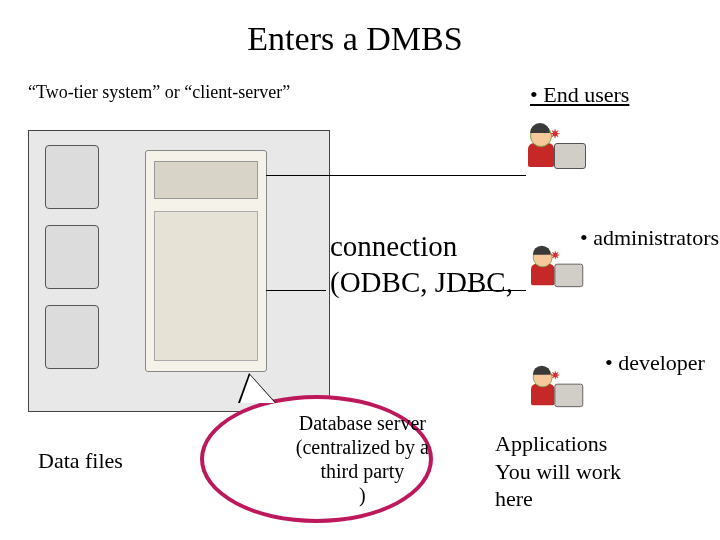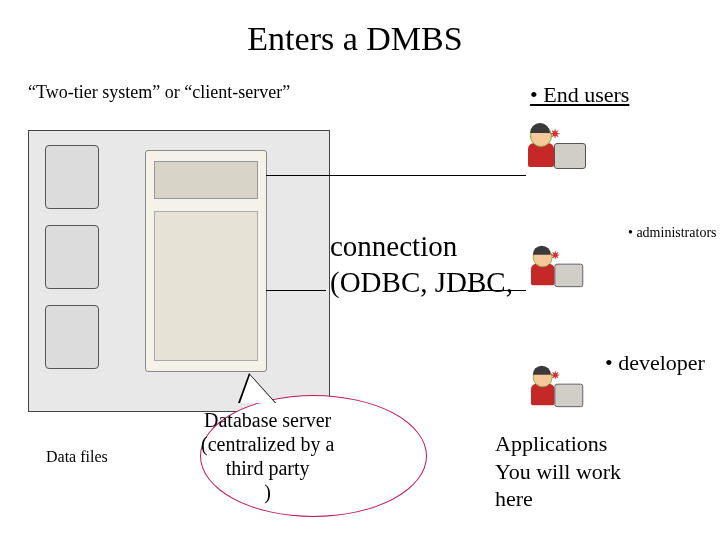--- a/index.html
+++ b/index.html
@@ -29,42 +29,40 @@
     position: absolute;
     top: 82px;
     left: 530px;
     font-size: 22px;
     text-decoration: underline;
   }
   .admins {
     position: absolute;
     top: 225px;
     left: 580px;
-    font-size: 14px;
-    margin-left: 48px;
+    font-size: 22px;
   }
   .developer {
     position: absolute;
     top: 350px;
     left: 605px;
     font-size: 22px;
   }
   .connection {
     position: absolute;
     top: 228px;
     left: 330px;
     font-size: 29px;
     line-height: 1.25;
   }
   .datafiles {
     position: absolute;
     top: 448px;
     left: 38px;
-    font-size: 16px;
-    margin-left: 8px;
+    font-size: 22px;
   }
   .apps {
     position: absolute;
     top: 430px;
     left: 495px;
     font-size: 22px;
     line-height: 1.25;
   }
 
   
@@ -116,25 +114,25 @@
   }
 
   
   .bubble {
     position: absolute;
     top: 395px;
     left: 200px;
     width: 225px;
     height: 120px;
     background: #fff;
-    border: 1px solid #be185d;
+    border: 4px solid #be185d;
     border-radius: 50%;
     display: flex;
     align-items: center;
-    justify-content: flex-start;
+    justify-content: flex-end;
     text-align: center;
     font-size: 20px;
     line-height: 1.2;
   }
   .bubble-tail {
     position: absolute;
     top: 375px;
     left: 240px;
     width: 0; height: 0;
     border-left: 10px solid transparent;

